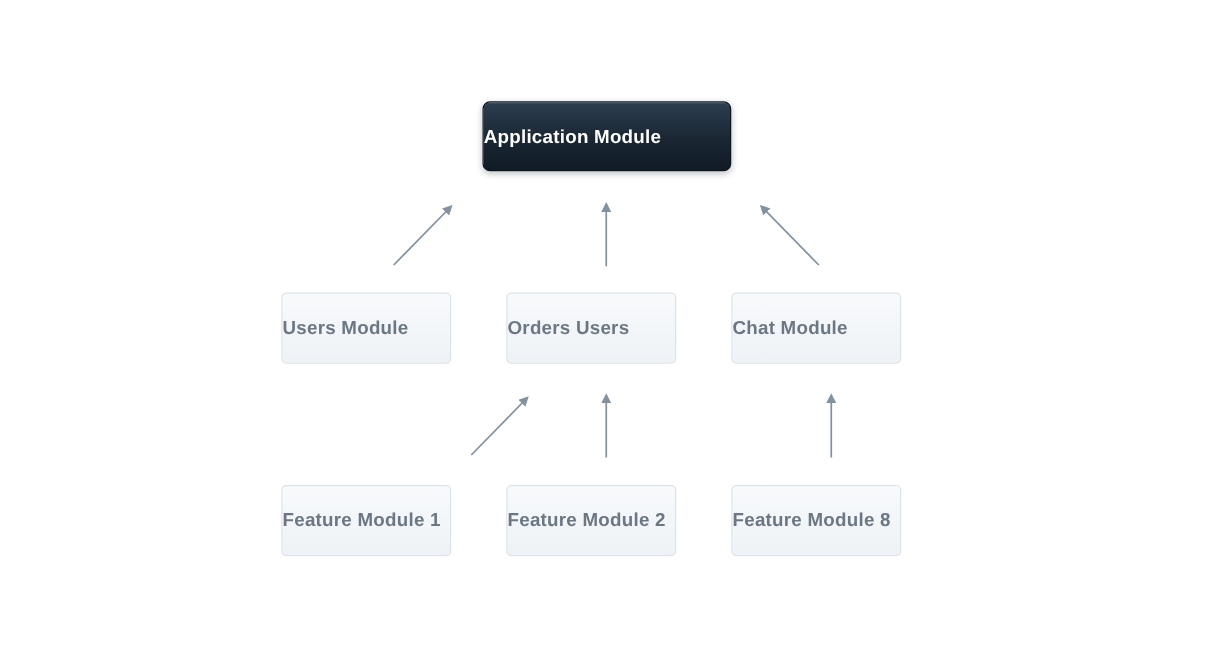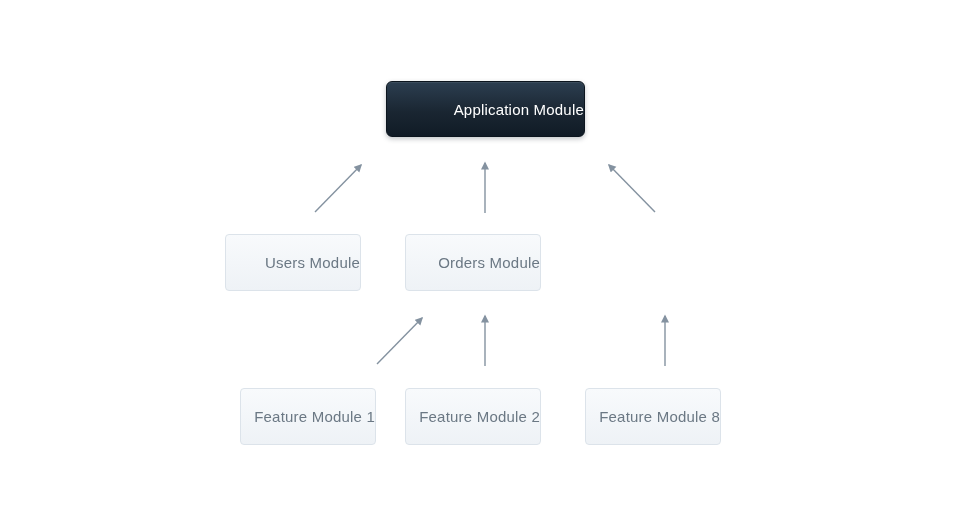--- a/index.html
+++ b/index.html
@@ -16,43 +16,43 @@
   }
   *{margin:0;padding:0;box-sizing:border-box;}
   html,body{width:970px;height:526px;background:var(--canvas-bg);overflow:hidden;}
   body{font-family:"Liberation Sans","DejaVu Sans",sans-serif;position:relative;}
   .canvas{position:absolute;left:0;top:0;width:970px;height:526px;}
   .edges{position:absolute;left:0;top:0;width:970px;height:526px;pointer-events:none;}
   .edges line{stroke:var(--arrow);stroke-width:1.4;}
   #arrowhead path{fill:var(--arrow);}
   .node{
     position:absolute;
-    display:flex;align-items:center;justify-content:flex-end;
-    font-size:15px;font-weight:400;letter-spacing:.2px;
+    display:flex;align-items:center;justify-content:flex-start;
+    font-size:15px;font-weight:700;letter-spacing:.2px;
     border-radius:4px;
     text-align:center;
   }
   .node--root{
     left:386px;top:81px;width:199px;height:56px;
     background:linear-gradient(180deg,var(--root-bg-top) 0%,var(--root-bg-mid) 55%,var(--root-bg-bottom) 100%);
     color:var(--root-text);
     border-radius:6px;
     border:1px solid #0c151e;
     box-shadow:0 2px 5px rgba(16,27,38,.25), inset 0 1px 0 rgba(255,255,255,.08);
   }
   .node--light{
     width:136px;height:57px;
     background:linear-gradient(180deg,var(--node-bg-top) 0%,var(--node-bg-bottom) 100%);
     border:1px solid var(--node-border);
     color:var(--node-text);
   }
   .pos-users   {left:225px;top:234px;}
   .pos-orders  {left:405px;top:234px;}
   .pos-chat    {left:585px;top:234px;}
-  .pos-feature1{left:240px;top:388px;}
+  .pos-feature1{left:225px;top:388px;}
   .pos-feature2{left:405px;top:388px;}
   .pos-feature3{left:585px;top:388px;}
 </style>
 </head>
 <body>
 
 <div class="canvas">
 
   <svg class="edges" width="970" height="526" viewBox="0 0 970 526" xmlns="http://www.w3.org/2000/svg">
     <defs>
@@ -70,23 +70,26 @@
 
   <div class="node node--root">
     <span>Application Module</span>
   </div>
 
   <div class="node node--light pos-users">
     <span>Users Module</span>
   </div>
 
   <div class="node node--light pos-orders">
-    <span>Orders Module</span>
+    <span>Orders Users</span>
   </div>
 
+  <div class="node node--light pos-chat">
+    <span>Chat Module</span>
+  </div>
 
   <div class="node node--light pos-feature1">
     <span>Feature Module 1</span>
   </div>
 
   <div class="node node--light pos-feature2">
     <span>Feature Module 2</span>
   </div>
 
   <div class="node node--light pos-feature3">

